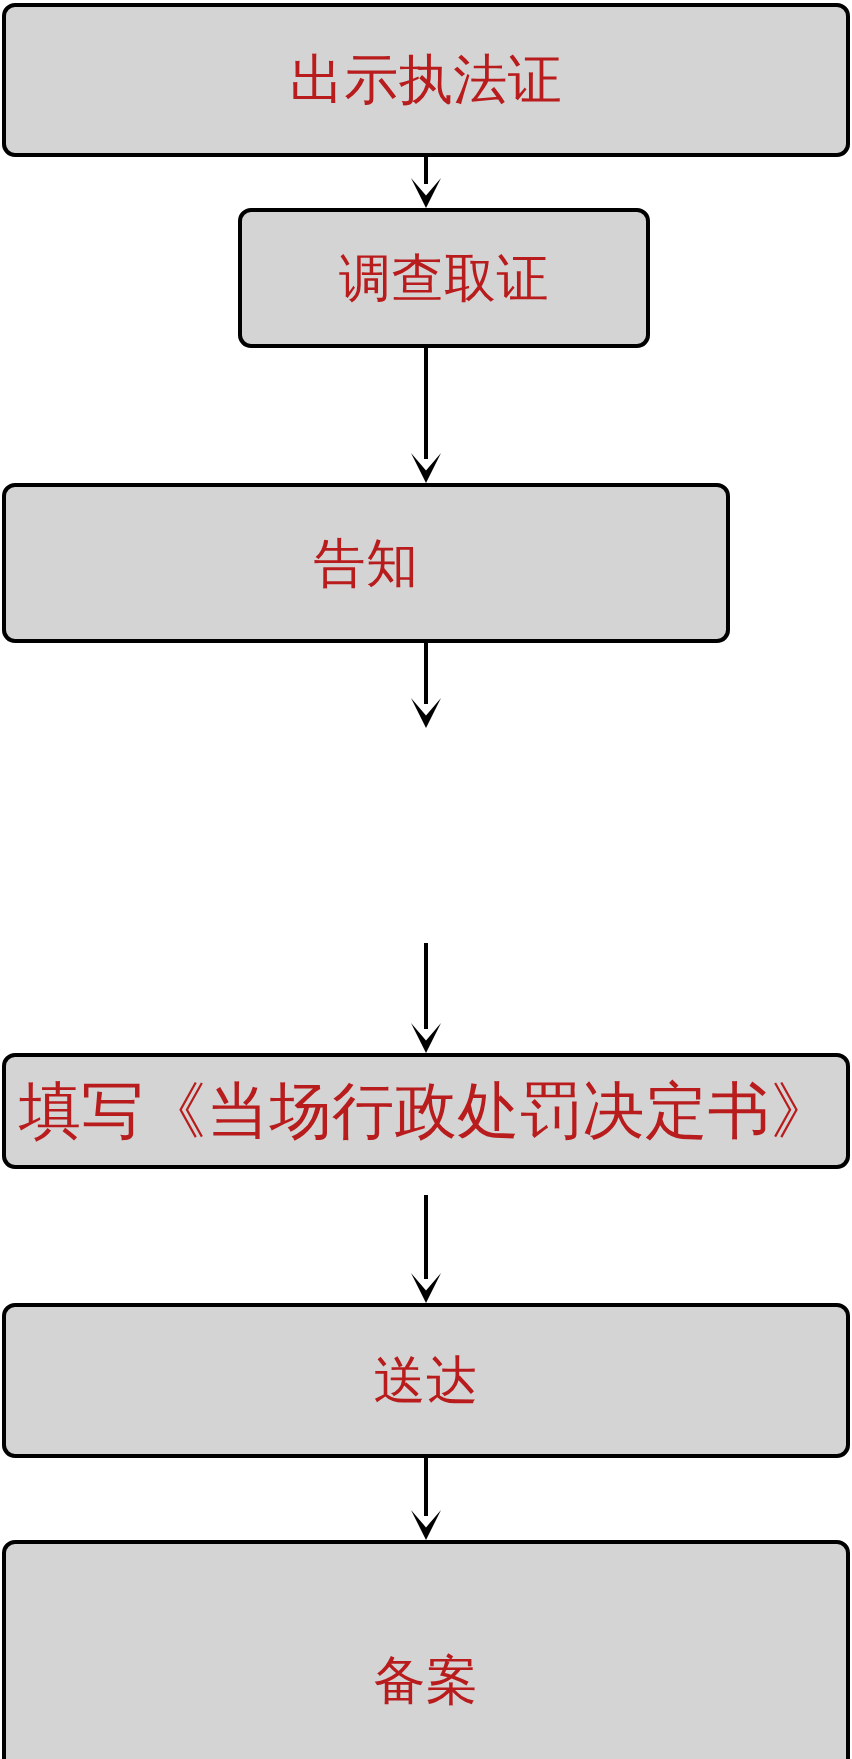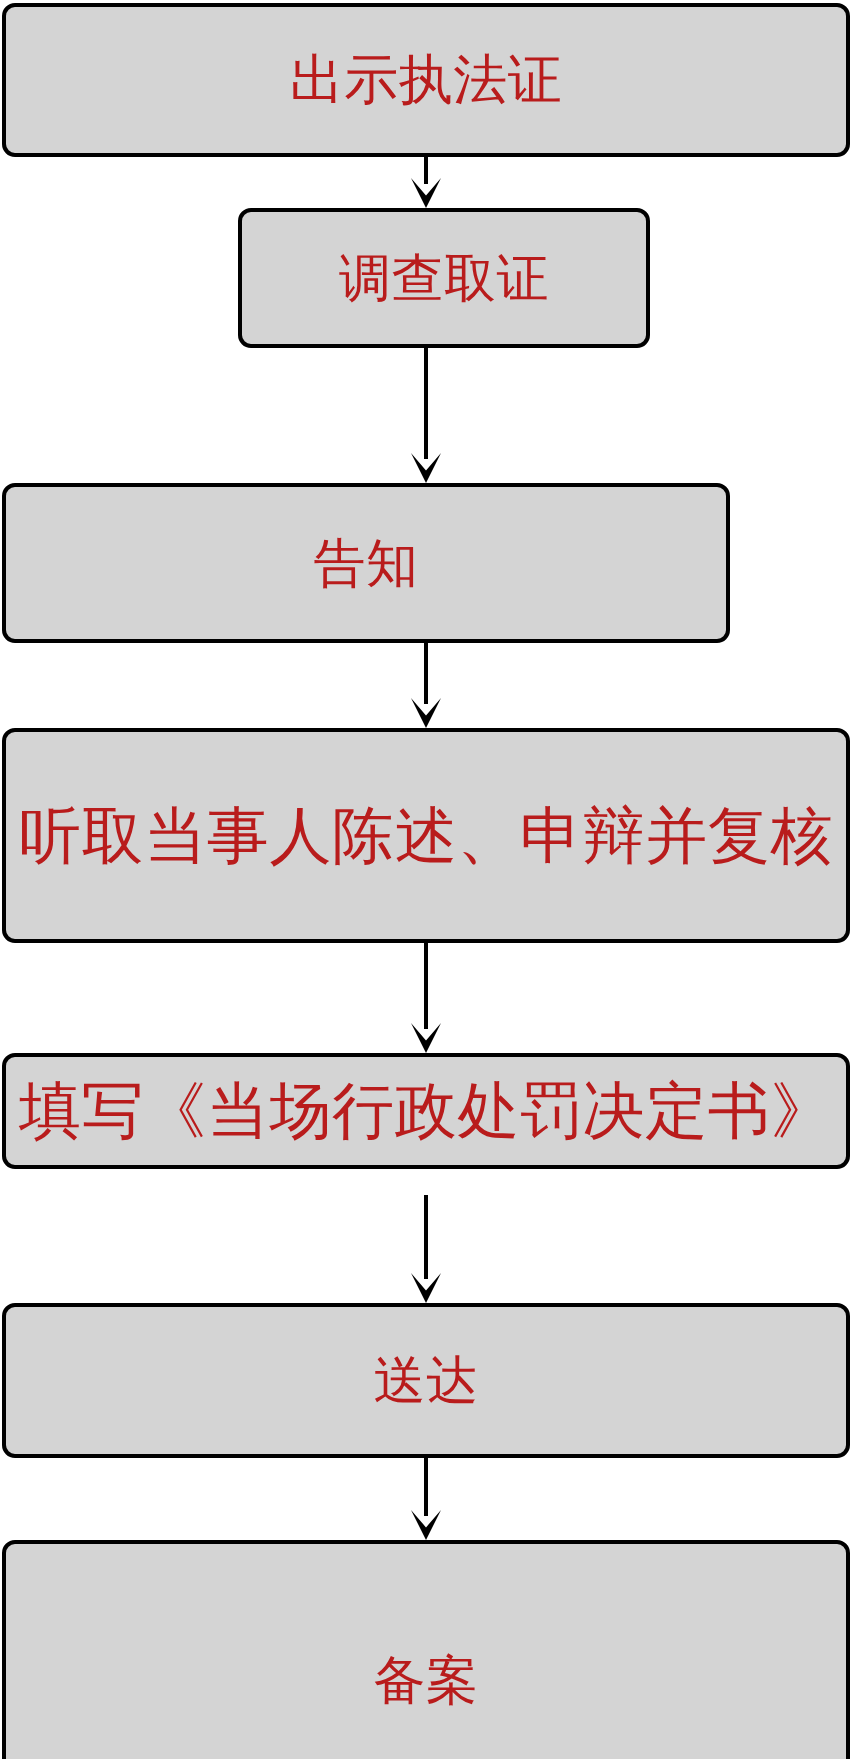--- a/index.html
+++ b/index.html
@@ -97,23 +97,20 @@
     </div>
     <div class="node" style="left: 2px; top: 3px; width: 848px; height: 154px; font-size: 54px; background: rgb(212, 212, 212); border-color: rgb(0, 0, 0); border-width: 4px; border-radius: 13px;">
       <span class="node-label">出示执法证</span>
     </div>
     <div class="node" style="left: 190px; top: 208px; width: 412px; height: 140px; font-size: 52px; background: rgb(212, 212, 212); border-color: rgb(0, 0, 0); border-width: 4px; border-radius: 13px; margin-left: 48px;">
       <span class="node-label">调查取证</span>
     </div>
     <div class="node" style="left: 2px; top: 483px; width: 728px; height: 160px; font-size: 52px; background: rgb(212, 212, 212); border-color: rgb(0, 0, 0); border-width: 4px; border-radius: 13px;">
       <span class="node-label">告知</span>
     </div>
-    <div class="node" style="left: 2px; top: 728px; width: 848px; height: 215px; font-size: 62px; background: rgb(212, 212, 212); border-color: rgb(0, 0, 0); border-width: 4px; border-radius: 13px;">
-      <span class="node-label">听取当事人陈述、申辩并复核</span>
-    </div>
     <div class="node" style="left: 2px; top: 1053px; width: 848px; height: 116px; font-size: 62px; background: rgb(212, 212, 212); border-color: rgb(0, 0, 0); border-width: 4px; border-radius: 13px;">
       <span class="node-label">填写《当场行政处罚决定书》</span>
     </div>
     <div class="node" style="left: 2px; top: 1303px; width: 848px; height: 155px; font-size: 52px; background: rgb(212, 212, 212); border-color: rgb(0, 0, 0); border-width: 4px; border-radius: 13px; text-align: right;">
       <span class="node-label">送达</span>
     </div>
     <div class="node" style="left: 2px; top: 1540px; width: 848px; height: 280px; font-size: 52px; background: rgb(212, 212, 212); border-color: rgb(0, 0, 0); border-width: 4px; border-radius: 13px;">
       <span class="node-label">备案</span>
     </div>
   </div>

